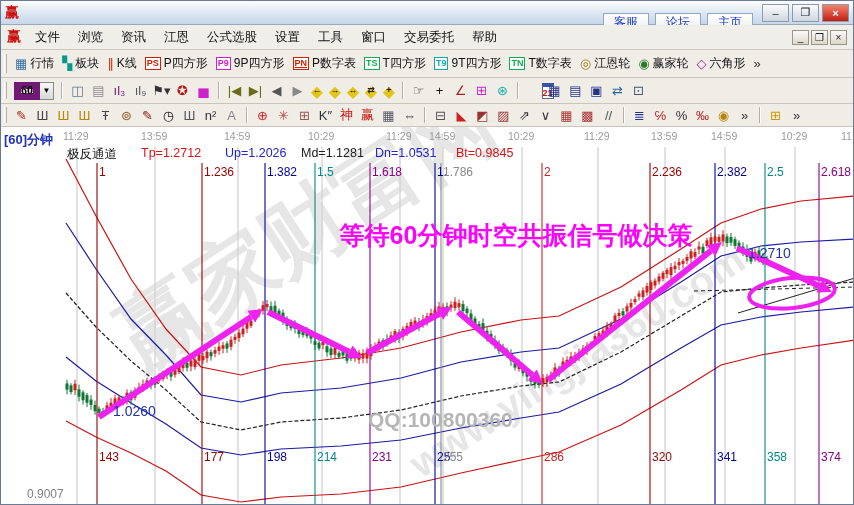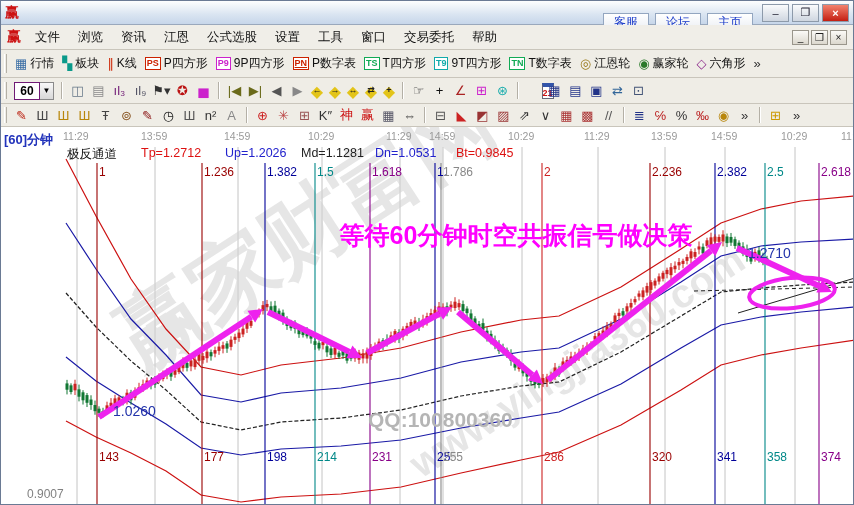--- a/index.html
+++ b/index.html
@@ -26,21 +26,21 @@
   .sep{width:2px;height:70%;border-left:1px solid #b4b0a6;border-right:1px solid #fff;margin:0 4px;}
   .tool{display:flex;align-items:center;gap:3px;padding:1px 4px;cursor:pointer;font-size:12px;color:#111;}
   .tool .glyph{font-size:13px;line-height:13px;}
   .badge{font-size:9px;font-weight:bold;border:1px solid currentColor;padding:0 1px;line-height:11px;background:#fff;}
   .btn16{width:21px;height:20px;display:flex;align-items:center;justify-content:center;font-size:13px;cursor:pointer;color:#333;}
   .dbtn{position:relative;width:18px;height:20px;cursor:pointer;}
   .dbtn .d{position:absolute;left:0;top:1px;width:100%;text-align:center;color:#e3c419;font-size:16px;}
   .dbtn .a{position:absolute;left:0;top:4px;width:100%;text-align:center;color:#222;font-size:9px;font-weight:bold;}
   .cal{width:17px;height:16px;border:1px solid #667;background:#fff;font-size:9px;color:#cc1111;font-weight:bold;display:flex;align-items:flex-end;justify-content:center;border-top:4px solid #3355aa;margin-left:28px;}
   .period{display:flex;align-items:center;margin:0 3px;}
-  .period .pval{width:26px;height:18px;border:1px solid #701a75;background:#fff;font-size:12px;font-weight:bold;display:flex;align-items:center;justify-content:center;}
+  .period .pval{width:26px;height:18px;border:7px solid #701a75;background:#fff;font-size:12px;font-weight:bold;display:flex;align-items:center;justify-content:center;font-family:Liberation Serif, serif;}
   .period .parrow{width:14px;height:18px;border:1px solid #8a8a8a;border-left:none;background:linear-gradient(#f8f8f8,#d8d8d8);font-size:8px;display:flex;align-items:center;justify-content:center;}
   
   .chart-area{position:absolute;left:0;top:126px;width:854px;height:379px;background:#fff;}
   #chart-svg{position:absolute;left:0;top:0;}
   .overlay{position:absolute;left:0;top:0;width:100%;height:100%;pointer-events:none;}
   .ts-label{position:absolute;top:3px;font-size:10.5px;color:#9a9a9a;}
   .param{position:absolute;top:19px;font-size:12.5px;white-space:nowrap;}
   .period-label{position:absolute;left:3px;top:4px;font-size:13px;font-weight:bold;color:#2233bb;background:#fff;padding-right:4px;}
   .symbol-label{position:absolute;right:6px;top:19px;font-size:13px;color:#2233bb;letter-spacing:1px;}
 </style>

